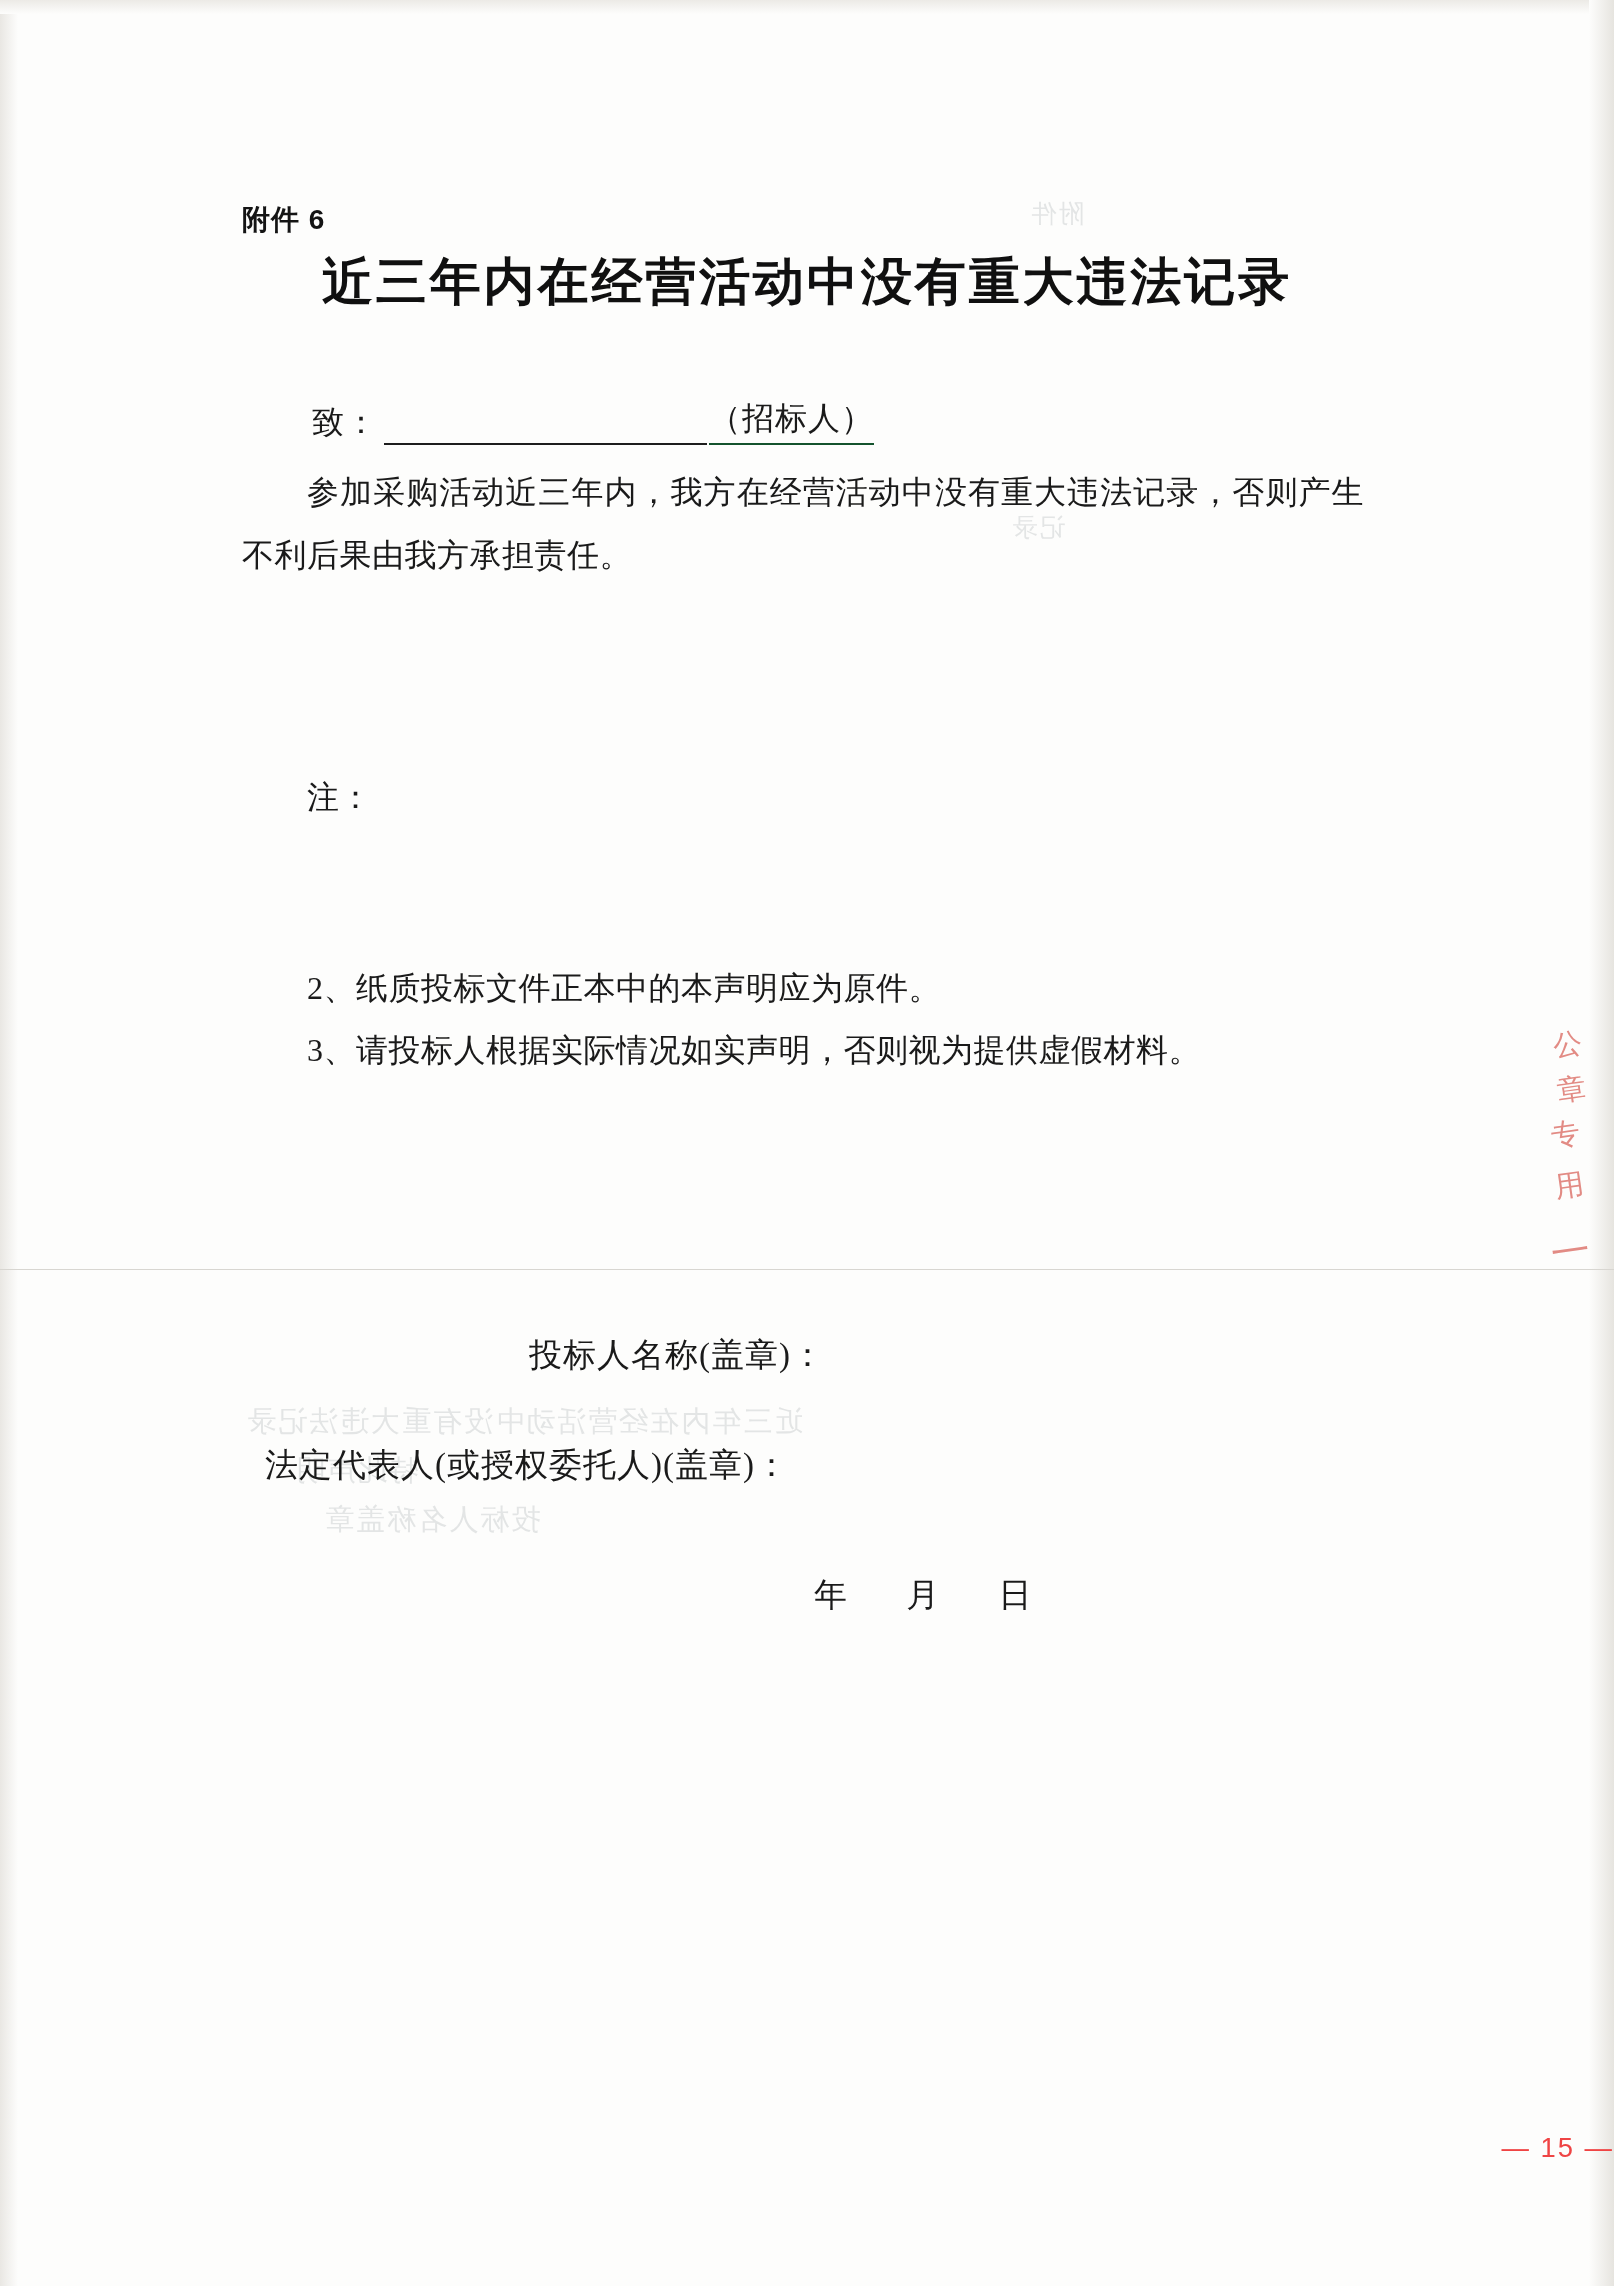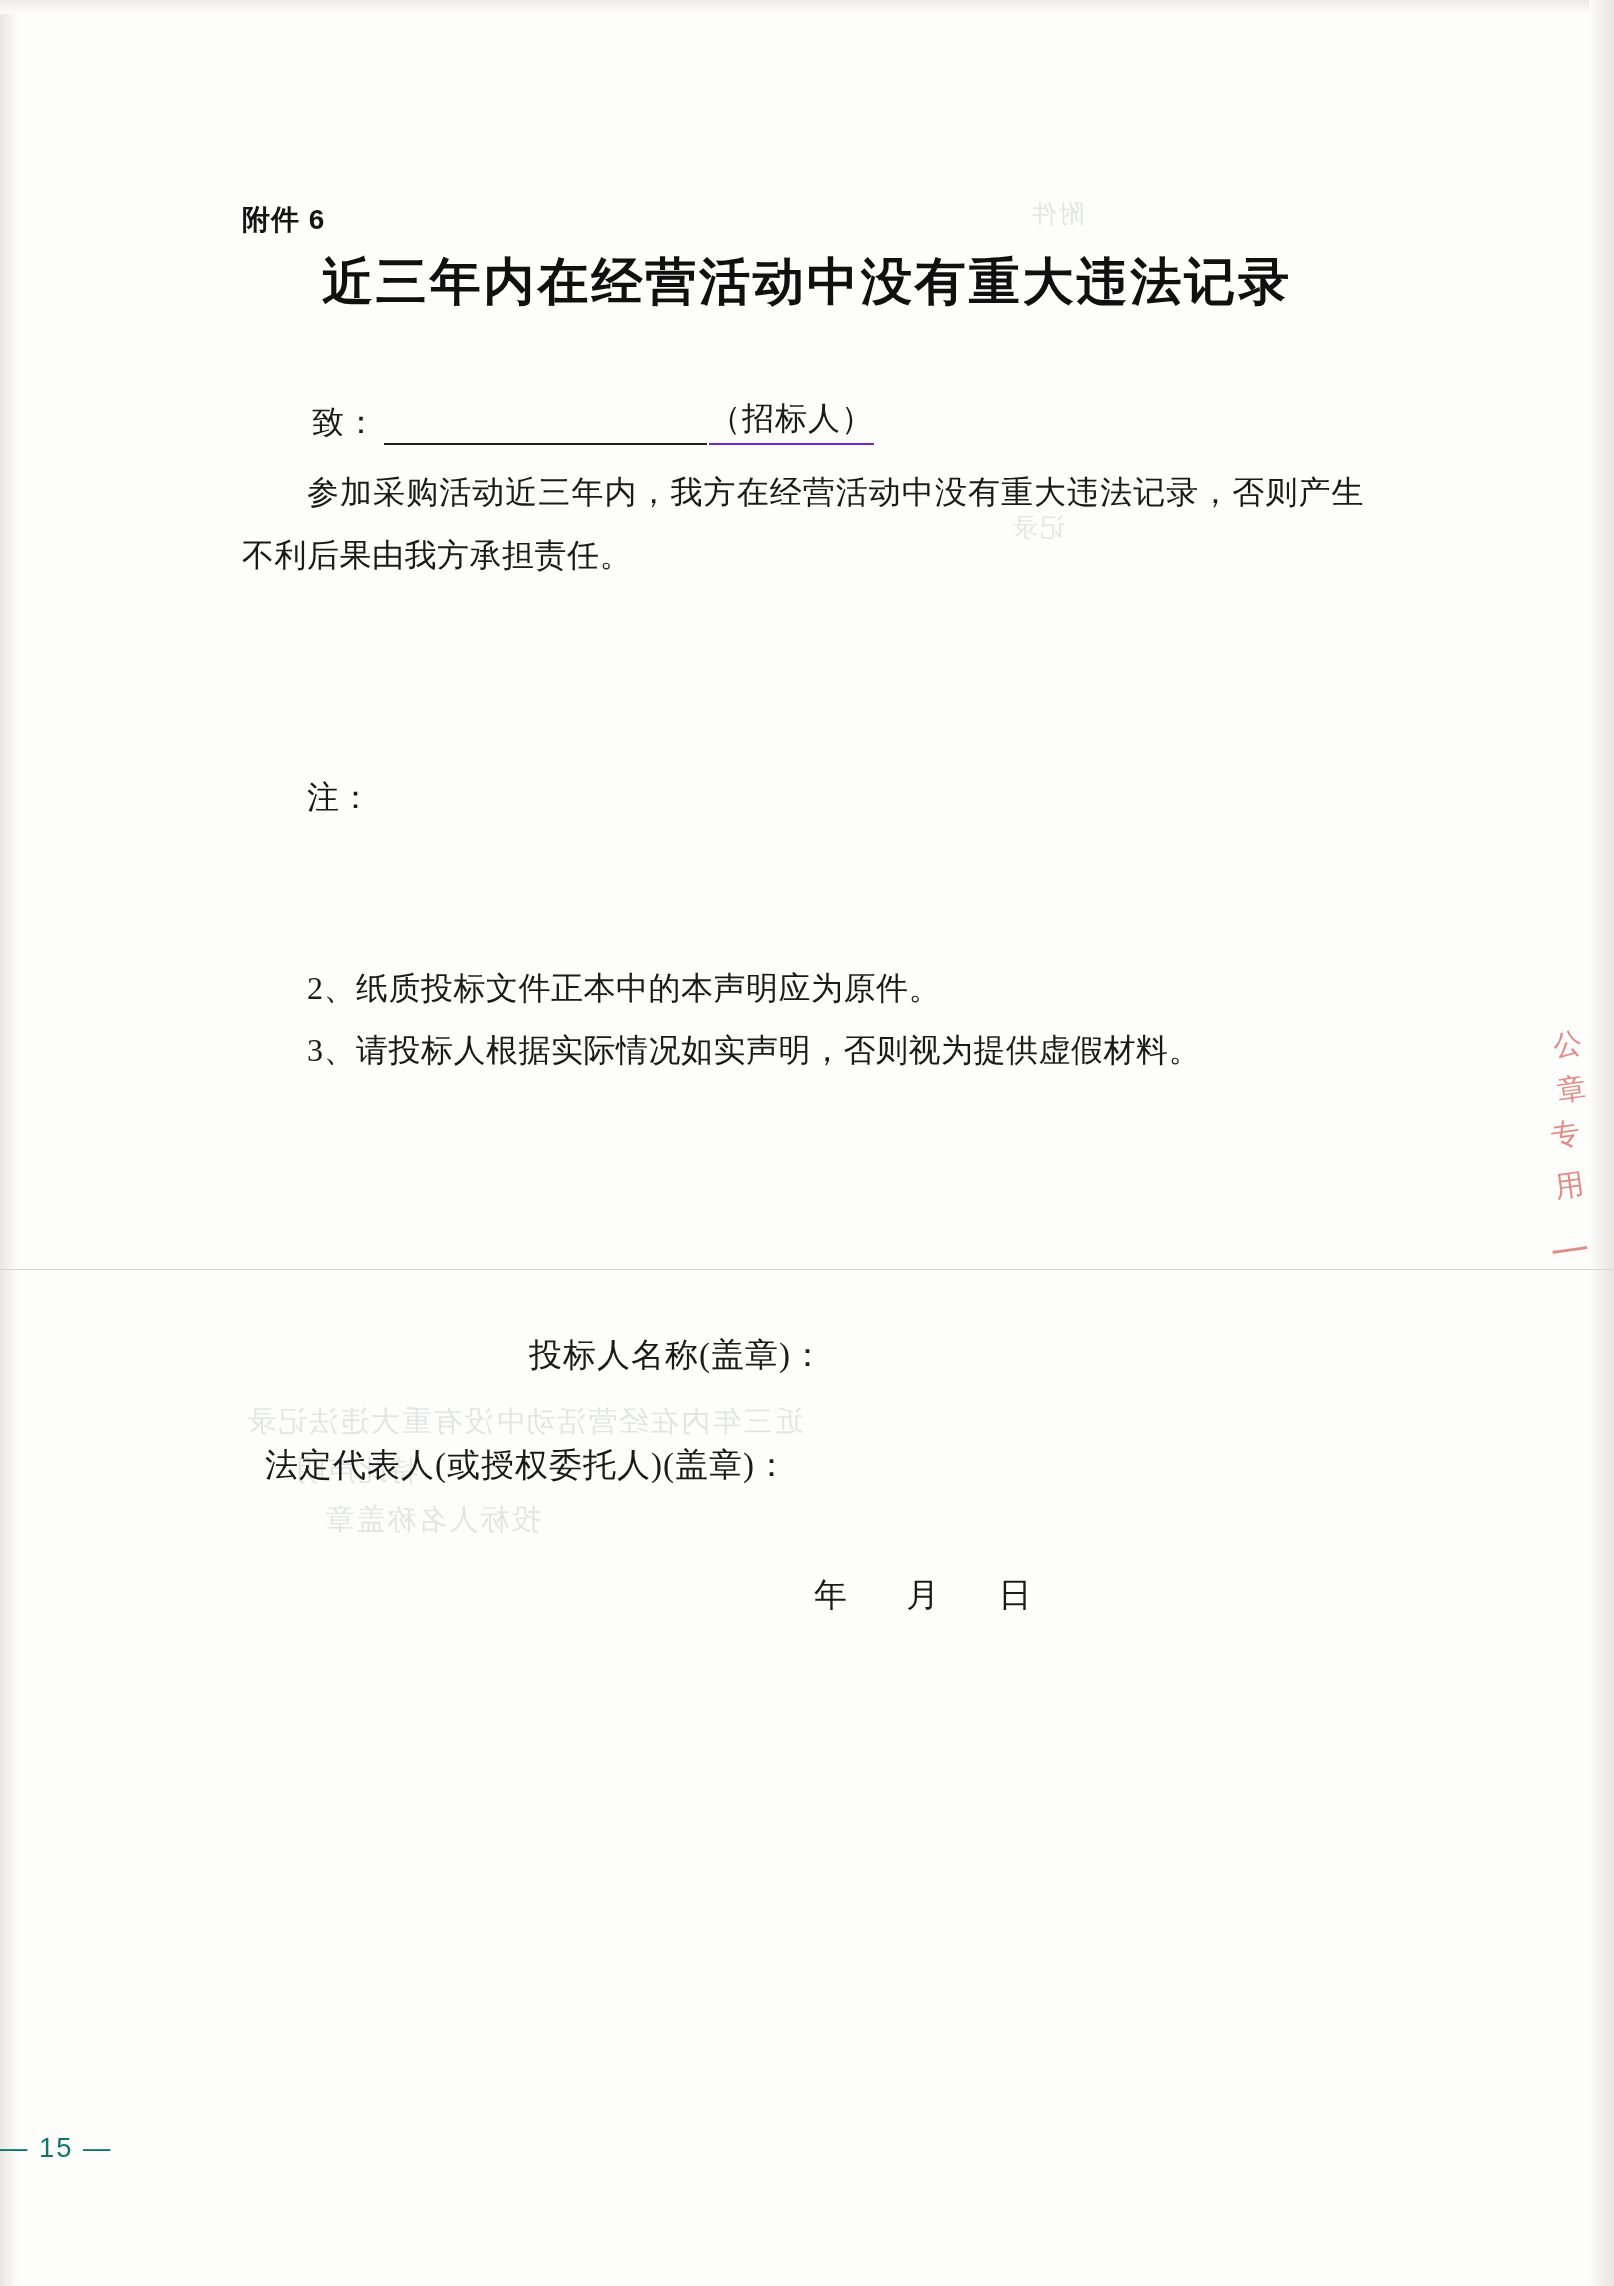--- a/index.html
+++ b/index.html
@@ -88,21 +88,21 @@
   }
   .addressee-blank {
     display: inline-block;
     width: 323px;
     border-bottom: 2px solid #1d1d1d;
     height: 33px;
     margin: 0 2px 0 5.9px;
   }
   .addressee-suffix {
     font-size: 32px;
-    border-bottom: 2px solid #6d28d9;
+    border-bottom: 2px solid #14532d;
     padding-bottom: 2px;
   }
   .para {
     position: absolute;
     left: 242px;
     width: 1122px;
     font-size: 32px;
     line-height: 63px;
     text-align: justify;
     letter-spacing: 0.5px;
@@ -139,24 +139,24 @@
     letter-spacing: 1px;
   }
   .sign-date span { margin-right: 49px; }
   .sign-date span:last-child { margin-right: 0; }
 
   .page-number {
     position: absolute;
     left: 0;
     top: 2132px;
     width: 1614px;
-    text-align: left;
+    text-align: right;
     font-size: 27.4px;
     font-family: "Liberation Sans", "DejaVu Sans", sans-serif;
-    color: #0f766e;
+    color: #ef4444;
     letter-spacing: 2px;
   }
 
   
   .stamp-fragment {
     position: absolute;
     right: 21.6px;
     top: 1019px;
     width: 41px;
     height: 265px;

